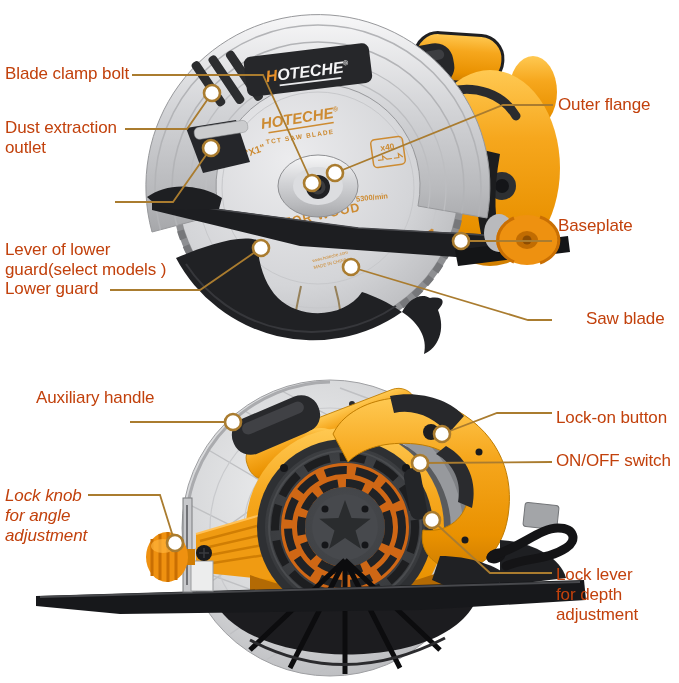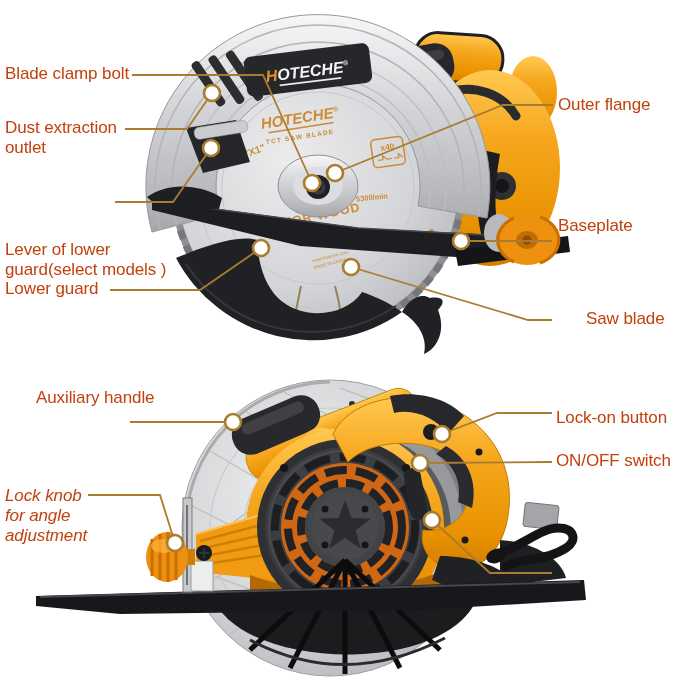--- a/index.html
+++ b/index.html
@@ -313,14 +313,15 @@
 <div class="label lbl-dust">Dust extraction outlet</div>
 <div class="label lbl-lever">Lever of lower guard(select models )</div>
 <div class="label lbl-lower-guard">Lower guard</div>
 <div class="label lbl-outer-flange">Outer flange</div>
 <div class="label lbl-baseplate">Baseplate</div>
 <div class="label lbl-saw-blade">Saw blade</div>
 <div class="label lbl-aux">Auxiliary handle</div>
 <div class="label lbl-lock-knob">Lock knob for angle adjustment</div>
 <div class="label lbl-lock-on">Lock-on button</div>
 <div class="label lbl-onoff">ON/OFF switch</div>
+<div class="label lbl-lock-lever">Lock lever for depth adjustment</div>
 
 </div>
 
 </body></html>

